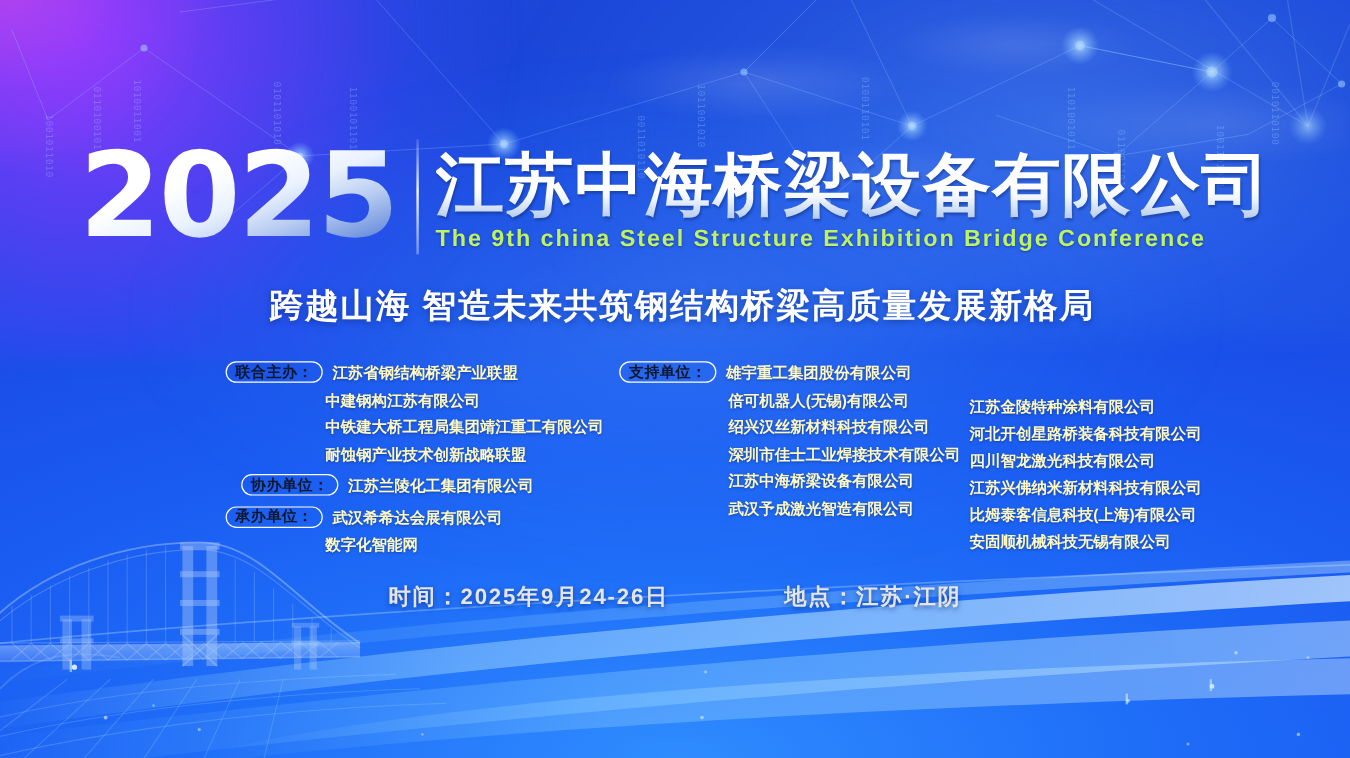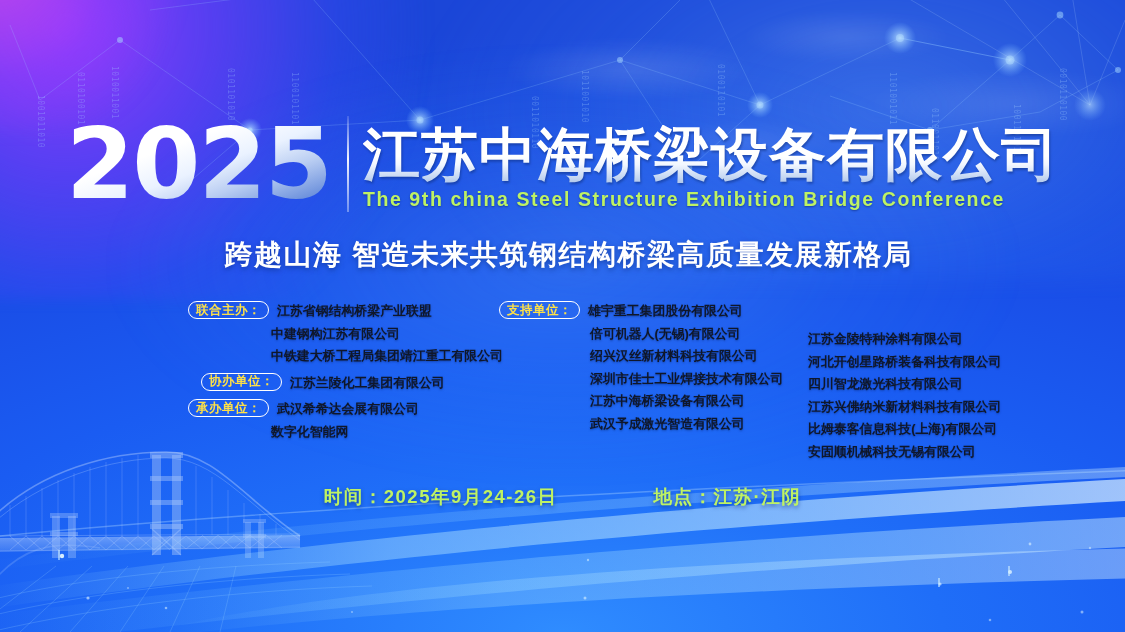--- a/index.html
+++ b/index.html
@@ -91,47 +91,47 @@
   .slogan{
     position:absolute;left:12px;right:0;top:236px;text-align:center;
     font-size:28px;font-weight:bold;color:#ffffff;letter-spacing:1.5px;
     text-shadow:0 2px 5px rgba(10,40,120,.55);
   }
 
   
   .sponsors{position:absolute;left:0;top:300px;width:1125px;height:150px;}
   .col{position:absolute;}
   .col-left{left:188px;width:320px;}
-  .col-mid{left:499px;width:300px;}
+  .col-mid{left:516px;width:300px;}
   .col-right{left:808px;width:300px;margin-top:28px;}
 
   .srow{display:flex;align-items:flex-start;height:22.5px;}
   .pill{
     flex:none;display:inline-flex;align-items:center;justify-content:center;
     height:18px;padding:0 7px;border:1.4px solid #ffffff;border-radius:10px;
-    color:#fde047;font-size:12.5px;font-weight:bold;letter-spacing:.5px;
+    color:#0f172a;font-size:12.5px;font-weight:bold;letter-spacing:.5px;
     white-space:nowrap;margin-top:1px;
   }
   .org{
-    color:#0f172a;font-size:12.9px;font-weight:bold;line-height:22.5px;
+    color:#fef9c3;font-size:12.9px;font-weight:bold;line-height:22.5px;
     white-space:nowrap;text-shadow:0 1px 2px rgba(8,35,105,.5);
   }
   .col-left .org{margin-left:8px;}
   .col-left .indent{margin-left:83px;}
   .col-mid .org{margin-left:8px;}
   .col-mid .indent{margin-left:91px;}
   .col-right .org{margin-left:0;}
 
   
   .footer-info{
     position:absolute;left:0;right:0;top:484px;
     display:flex;justify-content:center;gap:96px;
   }
   .info-item{
-    color:#bef264;font-size:18.5px;font-weight:bold;letter-spacing:1.5px;
+    color:#e5e5e5;font-size:18.5px;font-weight:bold;letter-spacing:1.5px;
     white-space:nowrap;text-shadow:0 2px 4px rgba(8,35,105,.55);
   }
 </style>
 </head>
 <body>
 
 <div class="stage">
 
   <div class="bg-base"></div>
   <div class="bg-purple"></div>
@@ -381,20 +381,23 @@
       <div class="srow">
         <span class="pill">联合主办：</span>
         <span class="org">江苏省钢结构桥梁产业联盟</span>
       </div>
       <div class="srow">
         <span class="org indent">中建钢构江苏有限公司</span>
       </div>
       <div class="srow">
         <span class="org indent">中铁建大桥工程局集团靖江重工有限公司</span>
       </div>
+      <div class="srow">
+        <span class="org indent">耐蚀钢产业技术创新战略联盟</span>
+      </div>
       <div class="srow" style="margin-top:4px;margin-left:13px;">
         <span class="pill">协办单位：</span>
         <span class="org">江苏兰陵化工集团有限公司</span>
       </div>
       <div class="srow" style="margin-top:4px;">
         <span class="pill">承办单位：</span>
         <span class="org">武汉希希达会展有限公司</span>
       </div>
       <div class="srow">
         <span class="org indent">数字化智能网</span>

